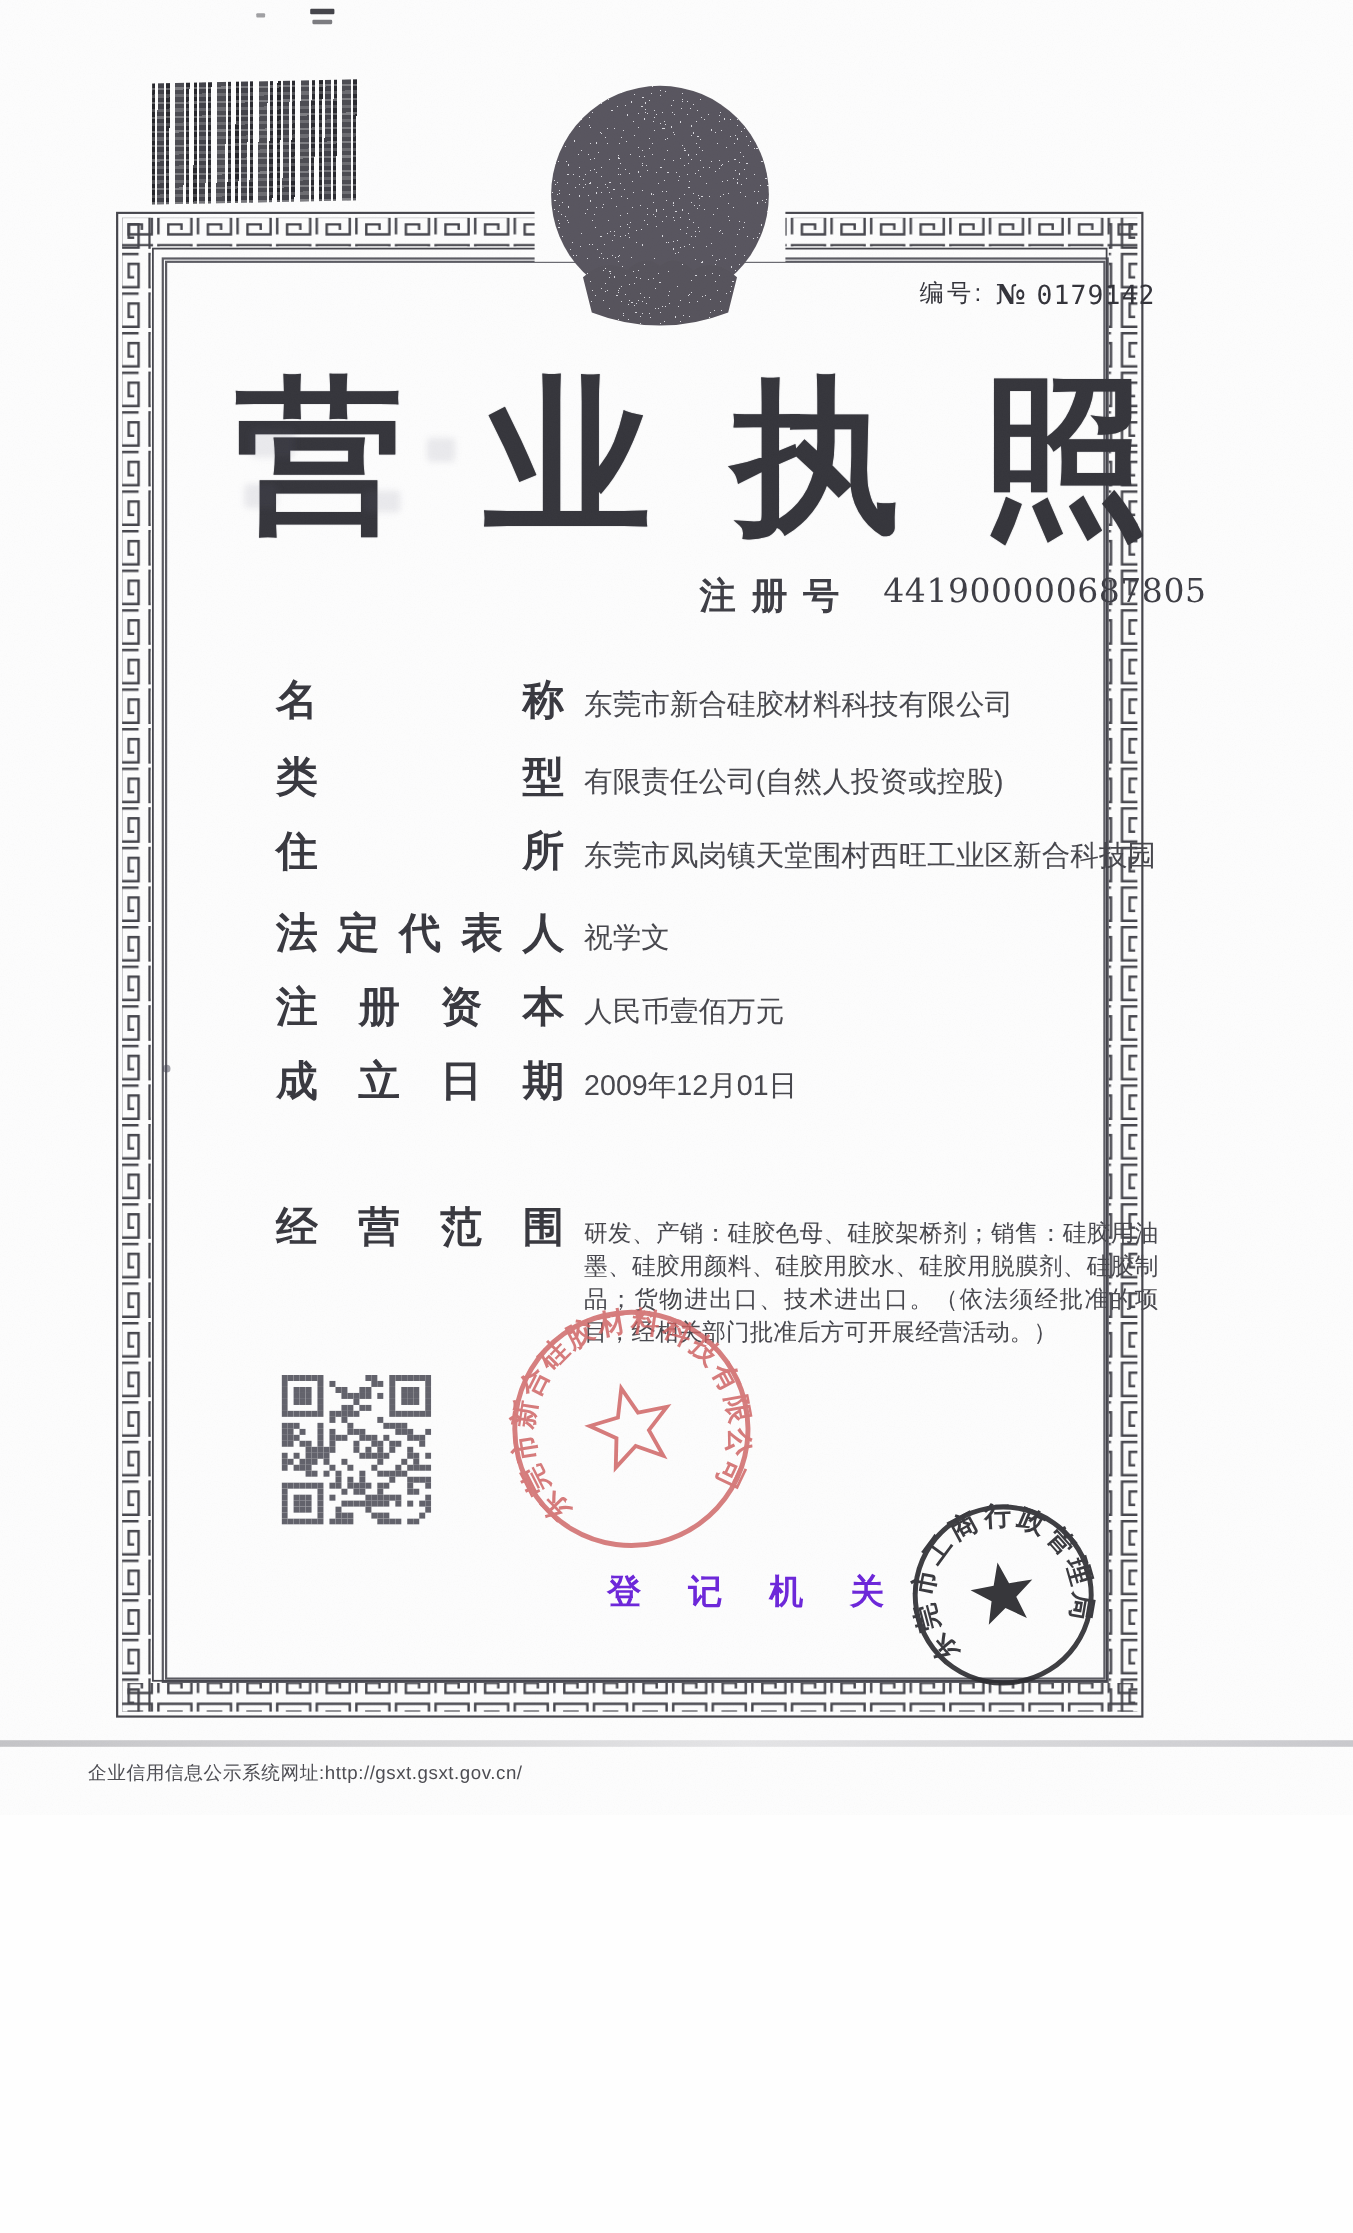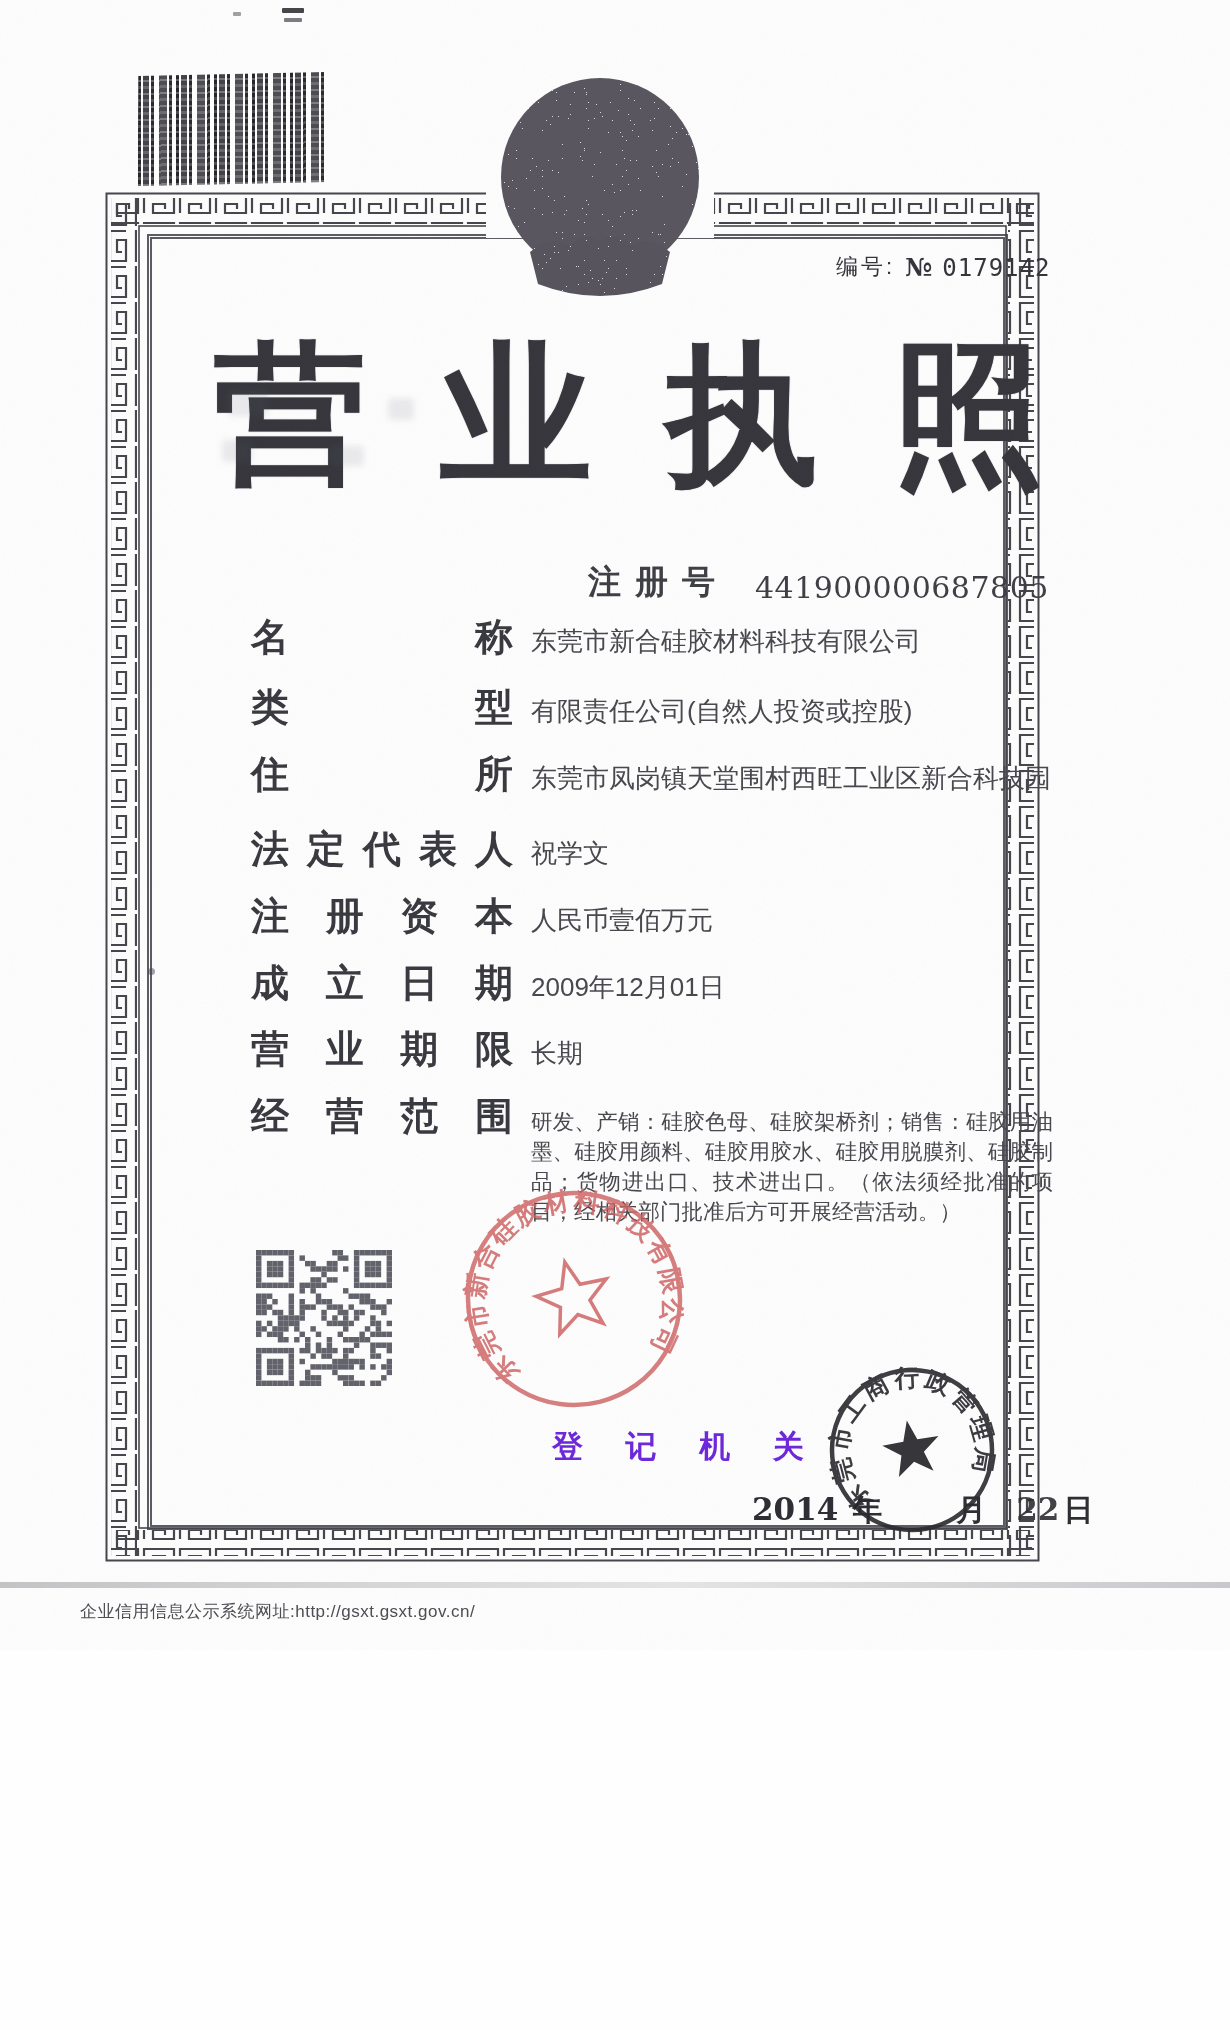--- a/index.html
+++ b/index.html
@@ -40,21 +40,21 @@
   
   .serial{position:absolute; left:836px; top:252px; display:flex; align-items:flex-end; gap:10px; color:#33333a;}
   .serial .pre{font-size:22px; letter-spacing:3px;}
   .serial .sym{font-size:25px; font-weight:bold; font-family:"DejaVu Serif",serif;}
   .serial .num{font-size:24px; font-family:"DejaVu Sans Mono",monospace; letter-spacing:1px;}
   .title{
     position:absolute; left:214px; top:314px; white-space:nowrap;
     font-size:152px; font-weight:900; letter-spacing:74px; color:#35353b;
     text-shadow:0 0 1px rgba(60,60,70,.6);
   }
-  .regline{position:absolute; left:588px; top:520px; display:flex; align-items:flex-end; gap:26px; color:#3e3e45;margin-top:40px;}
+  .regline{position:absolute; left:636px; top:520px; display:flex; align-items:flex-start; gap:26px; color:#3e3e45;}
   .regline .lab{font-size:33px; letter-spacing:14px; font-weight:600;}
   .regline .num{font-size:30px; font-family:"DejaVu Serif",serif; letter-spacing:.5px;}
   
   .row{position:absolute; left:215px; display:flex; align-items:baseline;}
   .row .lab{
     width:262px; font-size:38px; font-weight:600; color:#38383f;
     text-align:justify; text-align-last:justify; line-height:1;
     flex:0 0 auto;
     margin-left:36px;
   }
@@ -169,24 +169,20 @@
     <span class="lab">法定代表人</span>
     <span class="val">祝学文</span>
   </div>
   <div class="row" style="top:897px;">
     <span class="lab">注册资本</span>
     <span class="val">人民币壹佰万元</span>
   </div>
   <div class="row" style="top:964px;">
     <span class="lab">成立日期</span>
     <span class="val">2009年12月01日</span>
-  </div>
-  <div class="row" style="top:1030px;">
-    <span class="lab">营业期限</span>
-    <span class="val">长期</span>
   </div>
   <div class="row" style="top:1097px;">
     <span class="lab">经营范围</span>
     <span class="val wrap">研发、产销：硅胶色母、硅胶架桥剂；销售：硅胶用油墨、硅胶用颜料、硅胶用胶水、硅胶用脱膜剂、硅胶制品；货物进出口、技术进出口。（依法须经批准的项目，经相关部门批准后方可开展经营活动。）</span>
   </div>
 
   <div class="qr"><svg width="136" height="136" viewBox="0 0 136 136">
         <rect x="0.0" y="0.0" width="5.44" height="5.44" fill="#4d4d57"></rect>
         <rect x="5.4" y="0.0" width="5.44" height="5.44" fill="#4d4d57"></rect>
         <rect x="10.9" y="0.0" width="5.44" height="5.44" fill="#4d4d57"></rect>
@@ -489,27 +485,20 @@
     </defs>
     <circle cx="117" cy="117" r="106" fill="none" stroke="#cf6464" stroke-width="4.5"></circle>
     <polygon points="117,79 126.4,104.1 153.1,105.3 132.2,121.9 139.3,147.7 117,133 94.7,147.7 101.8,121.9 80.9,105.3 107.6,104.1" fill="none" stroke="#cf5f5f" stroke-width="3.5"></polygon>
     <text font-size="25.5" font-weight="600" fill="#cf5f5f" letter-spacing="2.5" font-family="Liberation Sans, DejaVu Sans, sans-serif">
       <textPath href="#seal-arc-red" startOffset="8">东莞市新合硅胶材料科技有限公司</textPath>
     </text>
   </svg>
 
   <div class="regauth">登 记 机 关</div>
 
-  <div class="dateline">
-    <span class="d">2014</span>
-    <span class="c yl">年</span>
-    <span class="c ml">月</span>
-    <span class="d dd">22</span>
-    <span class="c dl">日</span>
-  </div>
 
   <svg class="seal-black" width="180" height="180" viewBox="0 0 180 180">
     <defs>
       <path id="seal-arc-black" d="M 44.7,135.3 A 64,64 0 1 1 135.3,135.3" fill="none"></path>
     </defs>
     <circle cx="90" cy="90" r="80" fill="none" stroke="#2b2b30" stroke-width="4.5"></circle>
     <polygon points="90,60 97.1,80.3 118.5,80.7 101.4,93.7 107.6,114.3 90,102 72.4,114.3 78.6,93.7 61.5,80.7 82.9,80.3" fill="#222227"></polygon>
     <text font-size="24.5" font-weight="600" fill="#27272c" letter-spacing="4" font-family="Liberation Sans, DejaVu Sans, sans-serif">
       <textPath href="#seal-arc-black" startOffset="2">东莞市工商行政管理局</textPath>
     </text>

